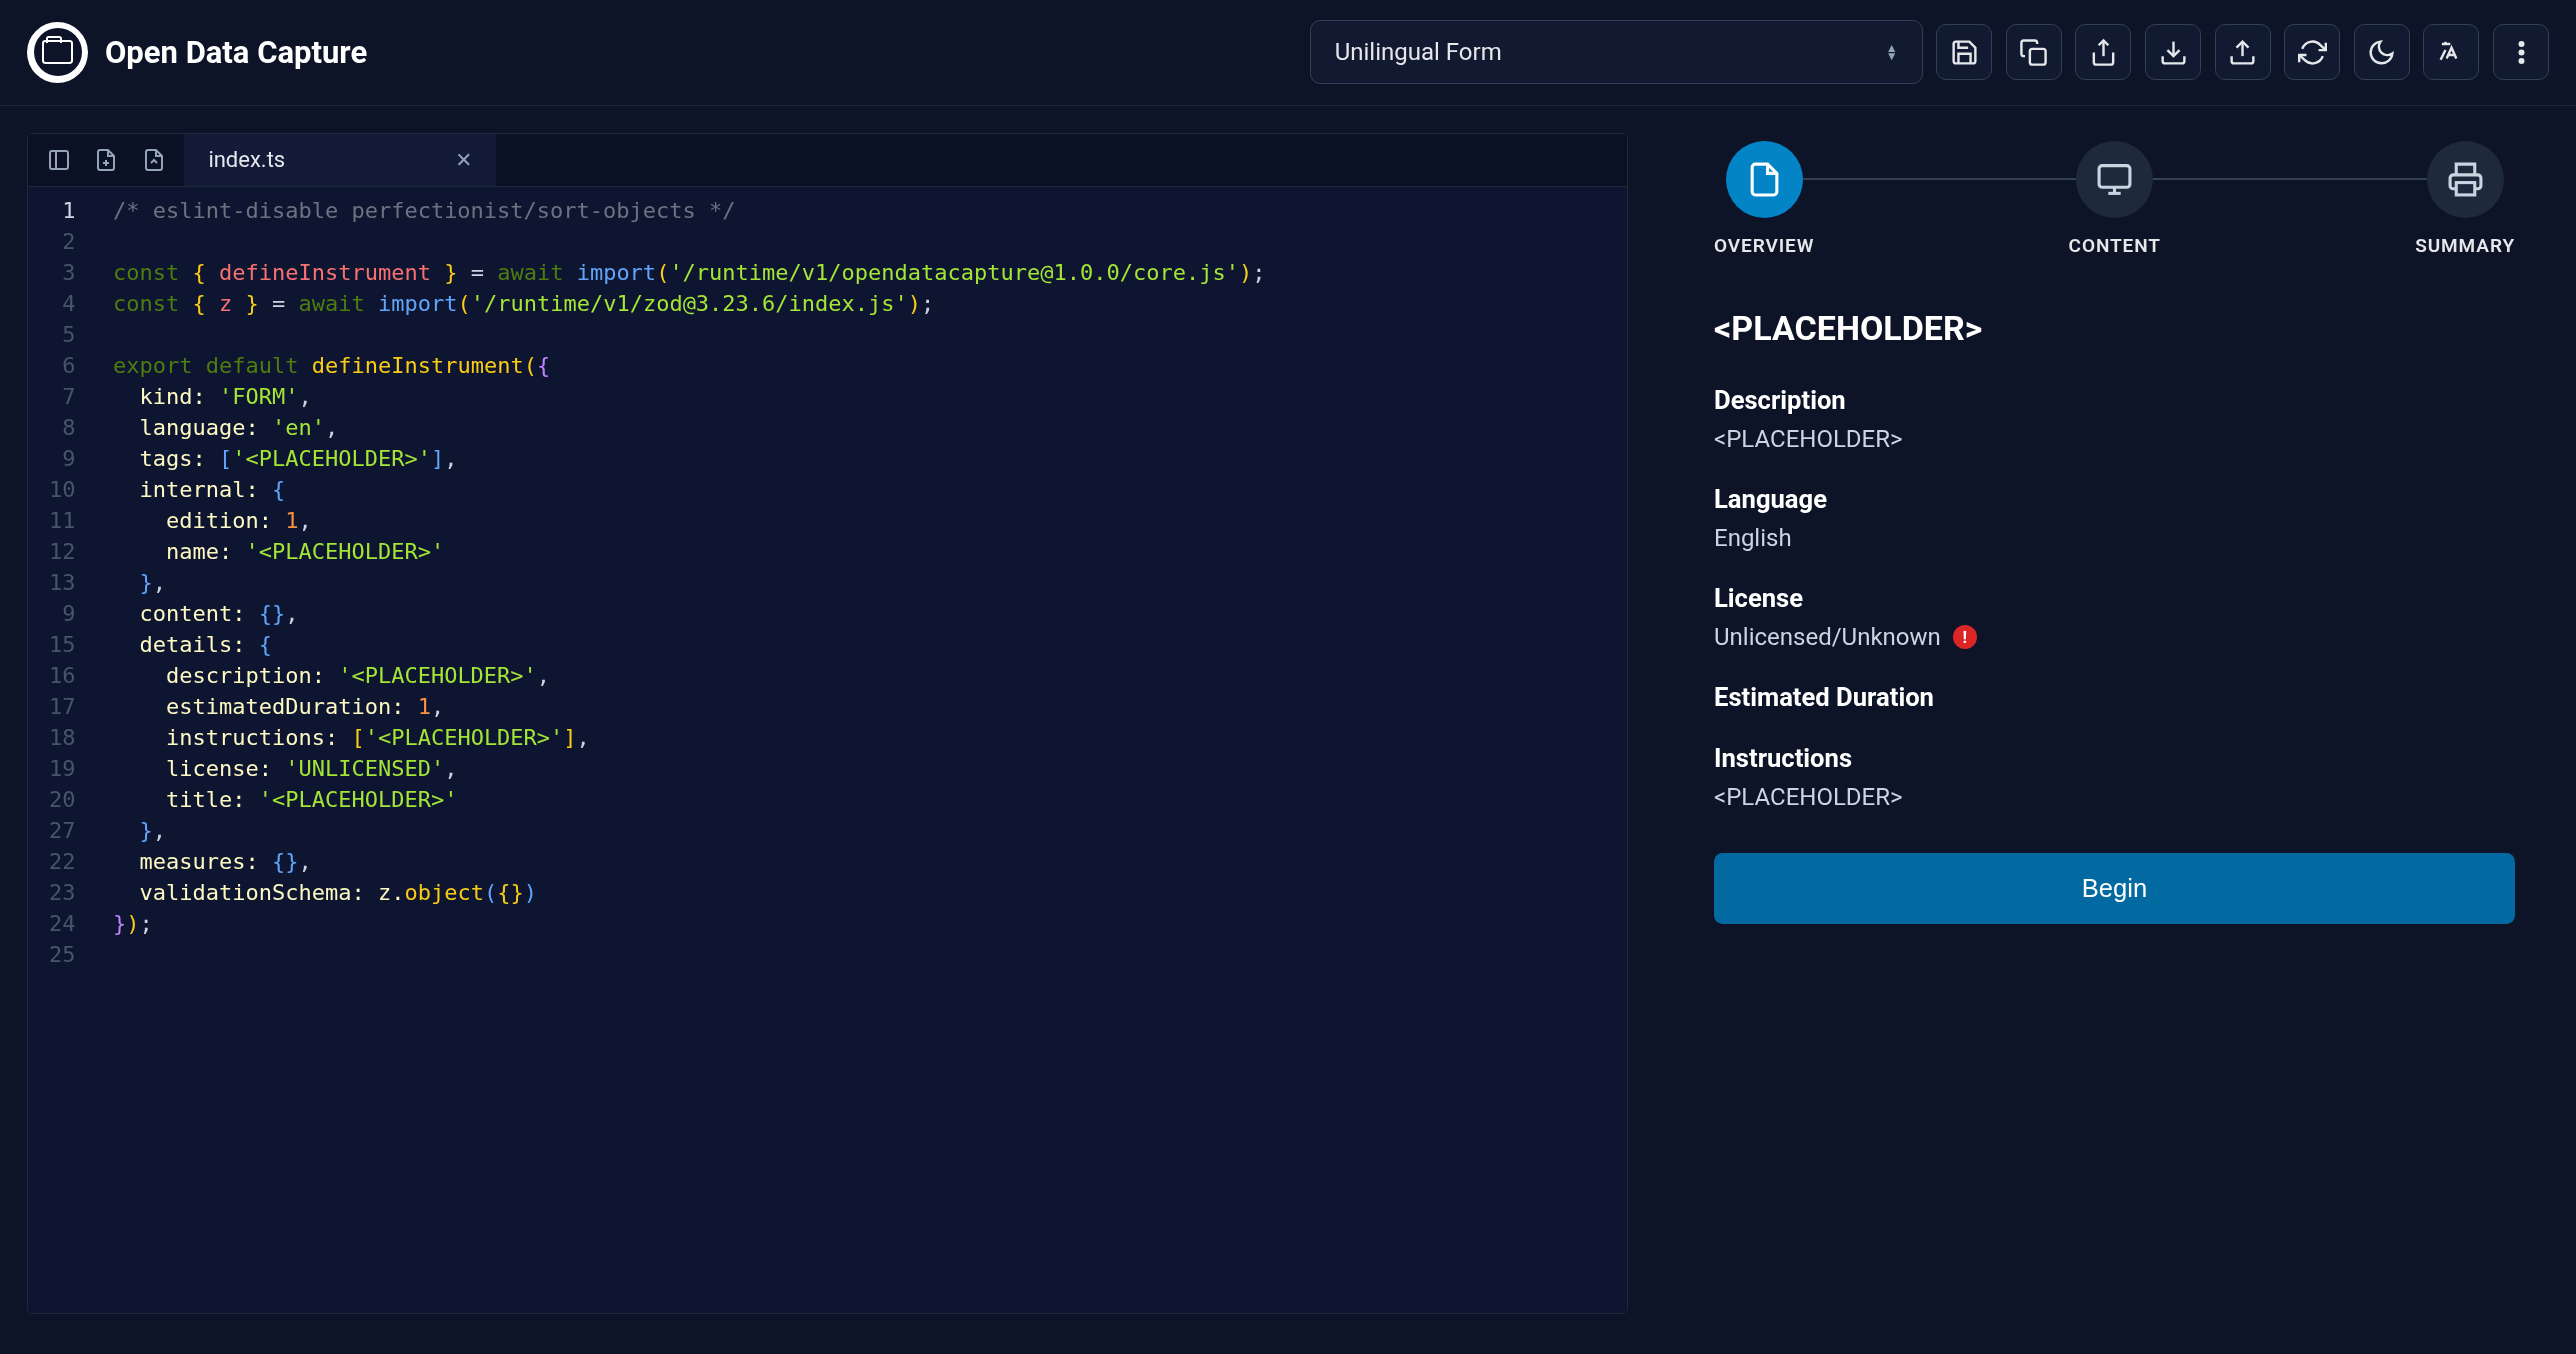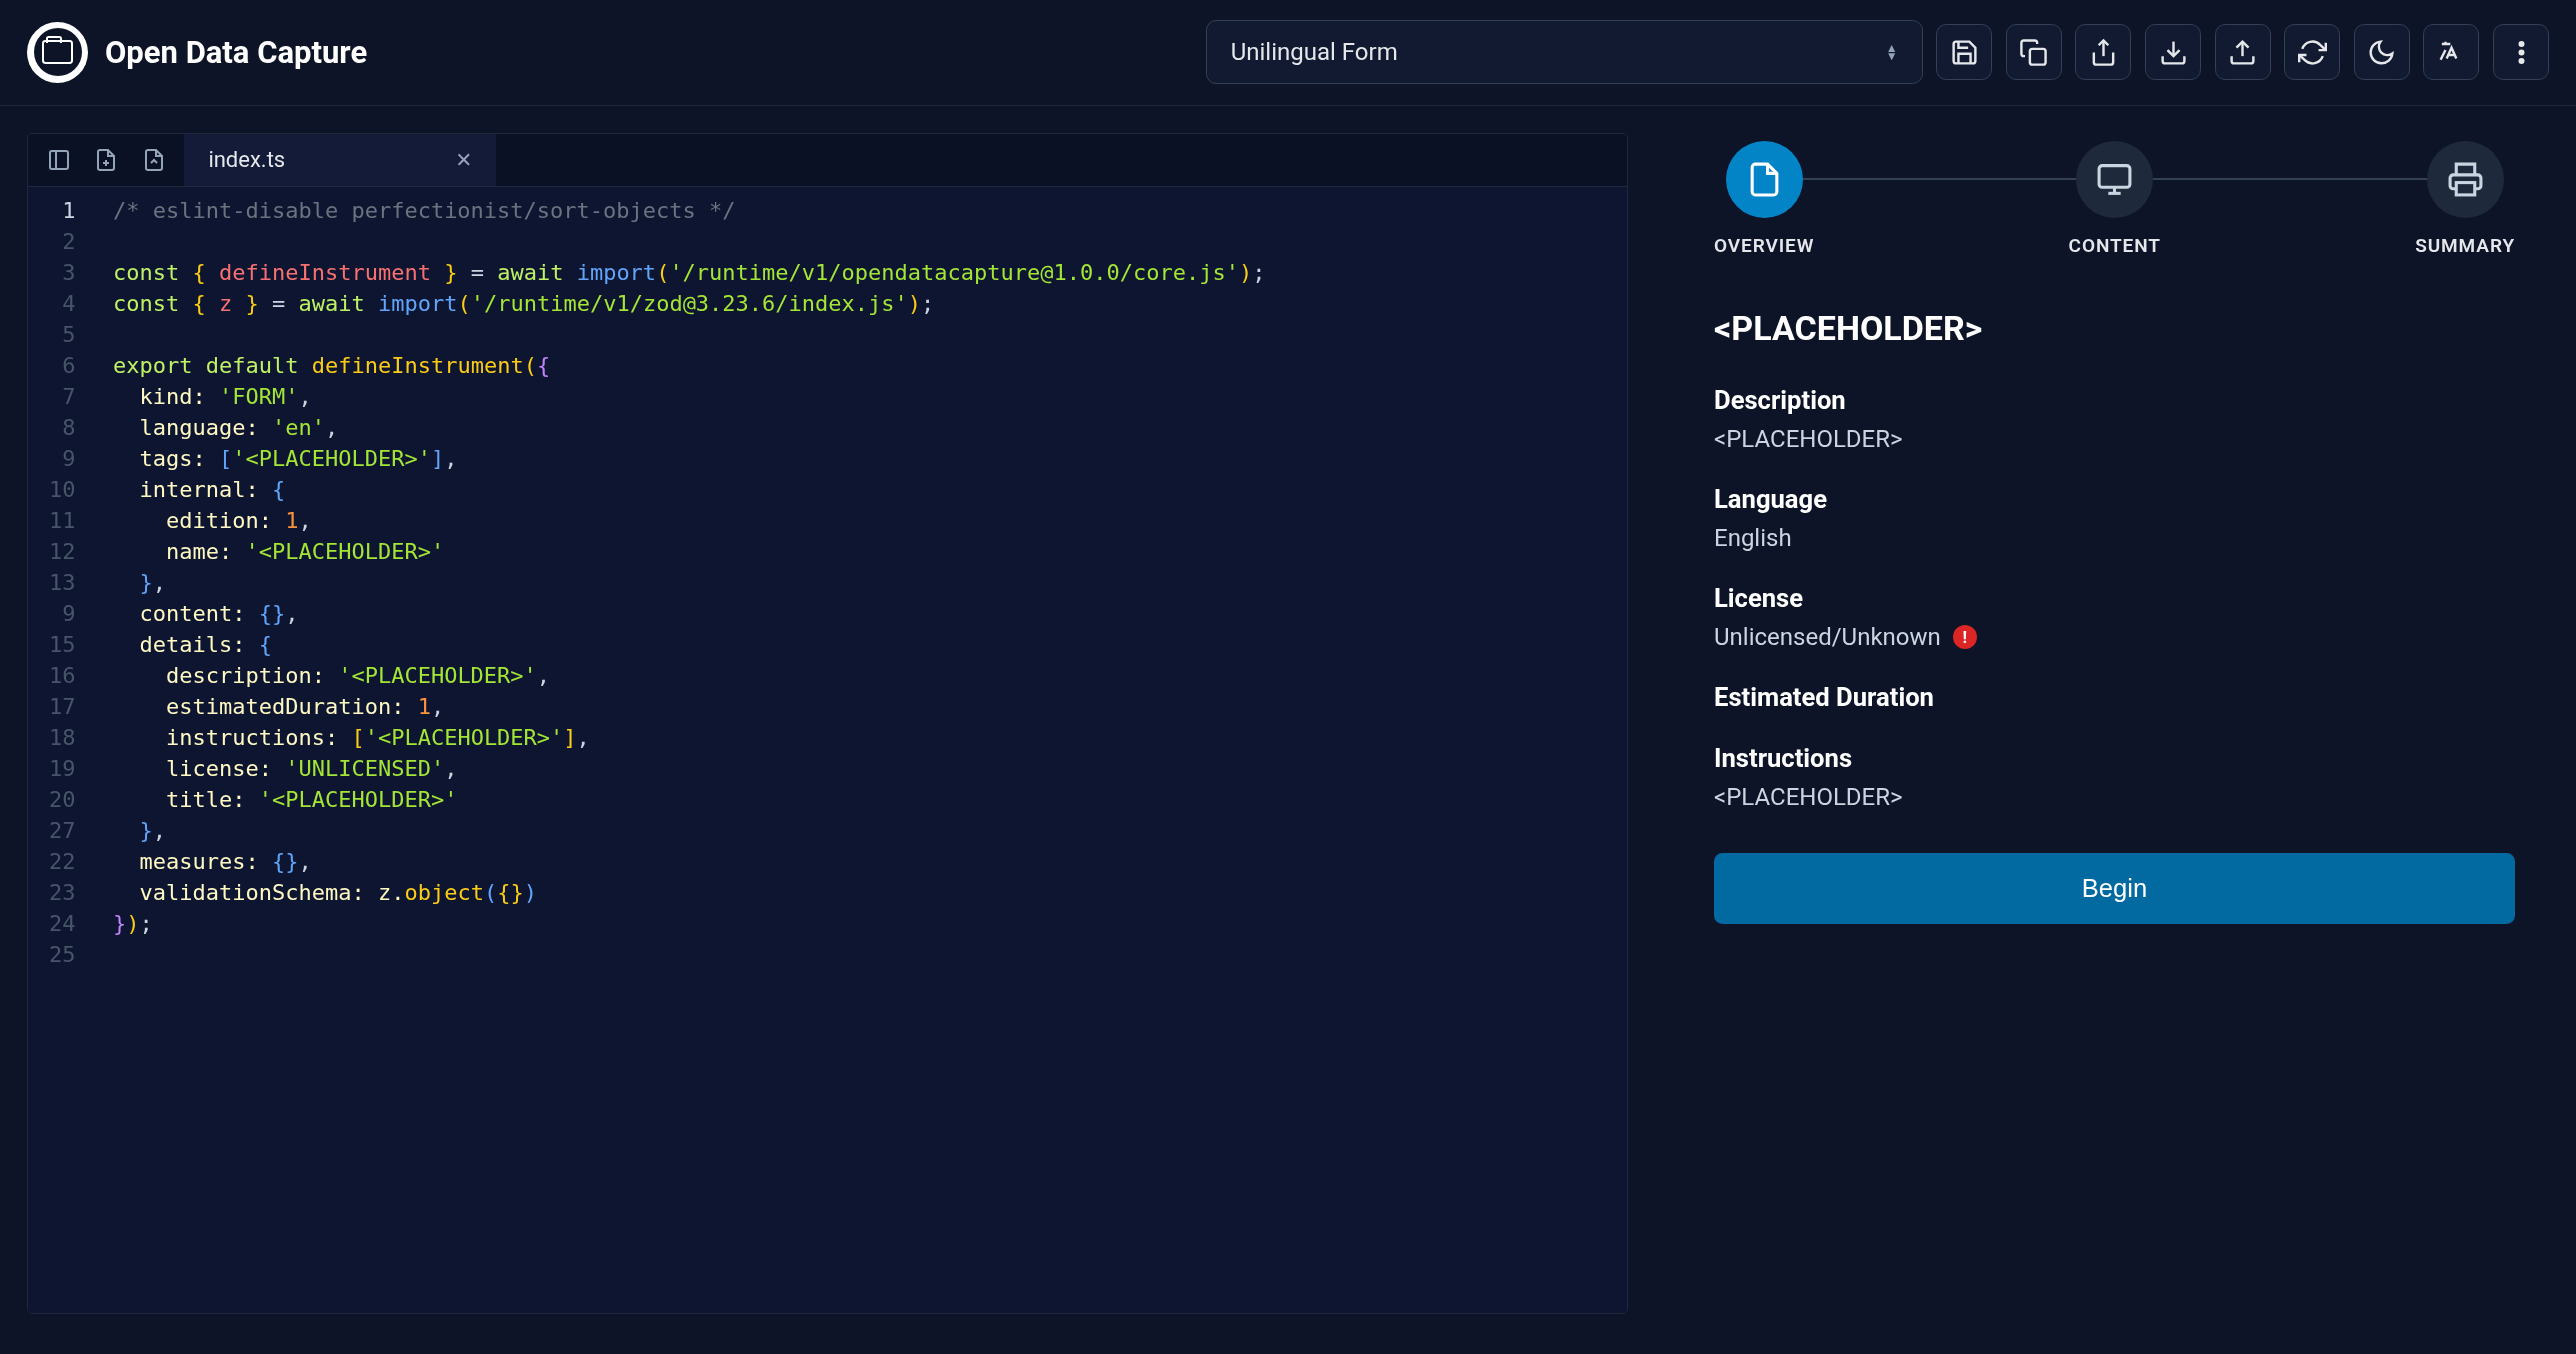--- a/index.html
+++ b/index.html
@@ -69,21 +69,21 @@
 .header-right {
   display: flex;
   align-items: center;
   gap: 13.6px;
 }
 .form-select {
   background: #111a30;
   border: 0.9px solid #334155;
   border-radius: 10.2px;
   padding: 17px 24px;
-  width: 717px;
+  width: 613px;
   display: flex;
   align-items: center;
   justify-content: space-between;
   cursor: pointer;
 }
 .form-select-text {
   font-size: 24px;
   color: #e5e7eb;
 }
 .form-select-chevrons {
@@ -188,21 +188,21 @@
   user-select: none;
   min-width: 68px;
 }
 .gutter .active { color: #cbd5e1; }
 .code {
   padding: 8.5px 17px;
   white-space: pre;
   color: #cbd5e1;
 }
 .tok-comment { color: #6b7280; }
-.tok-kw { color: #bef264; }
+.tok-kw { color: #4d7c0f; }
 .tok-const { color: #60a5fa; }
 .tok-var { color: #f87171; }
 .tok-fn { color: #facc15; }
 .tok-str { color: #a3e635; }
 .tok-punct { color: #cbd5e1; }
 .tok-brace-y { color: #facc15; }
 .tok-brace-p { color: #c084fc; }
 .tok-brace-b { color: #60a5fa; }
 .tok-prop { color: #fef9c3; }
 .tok-num { color: #fb923c; }

